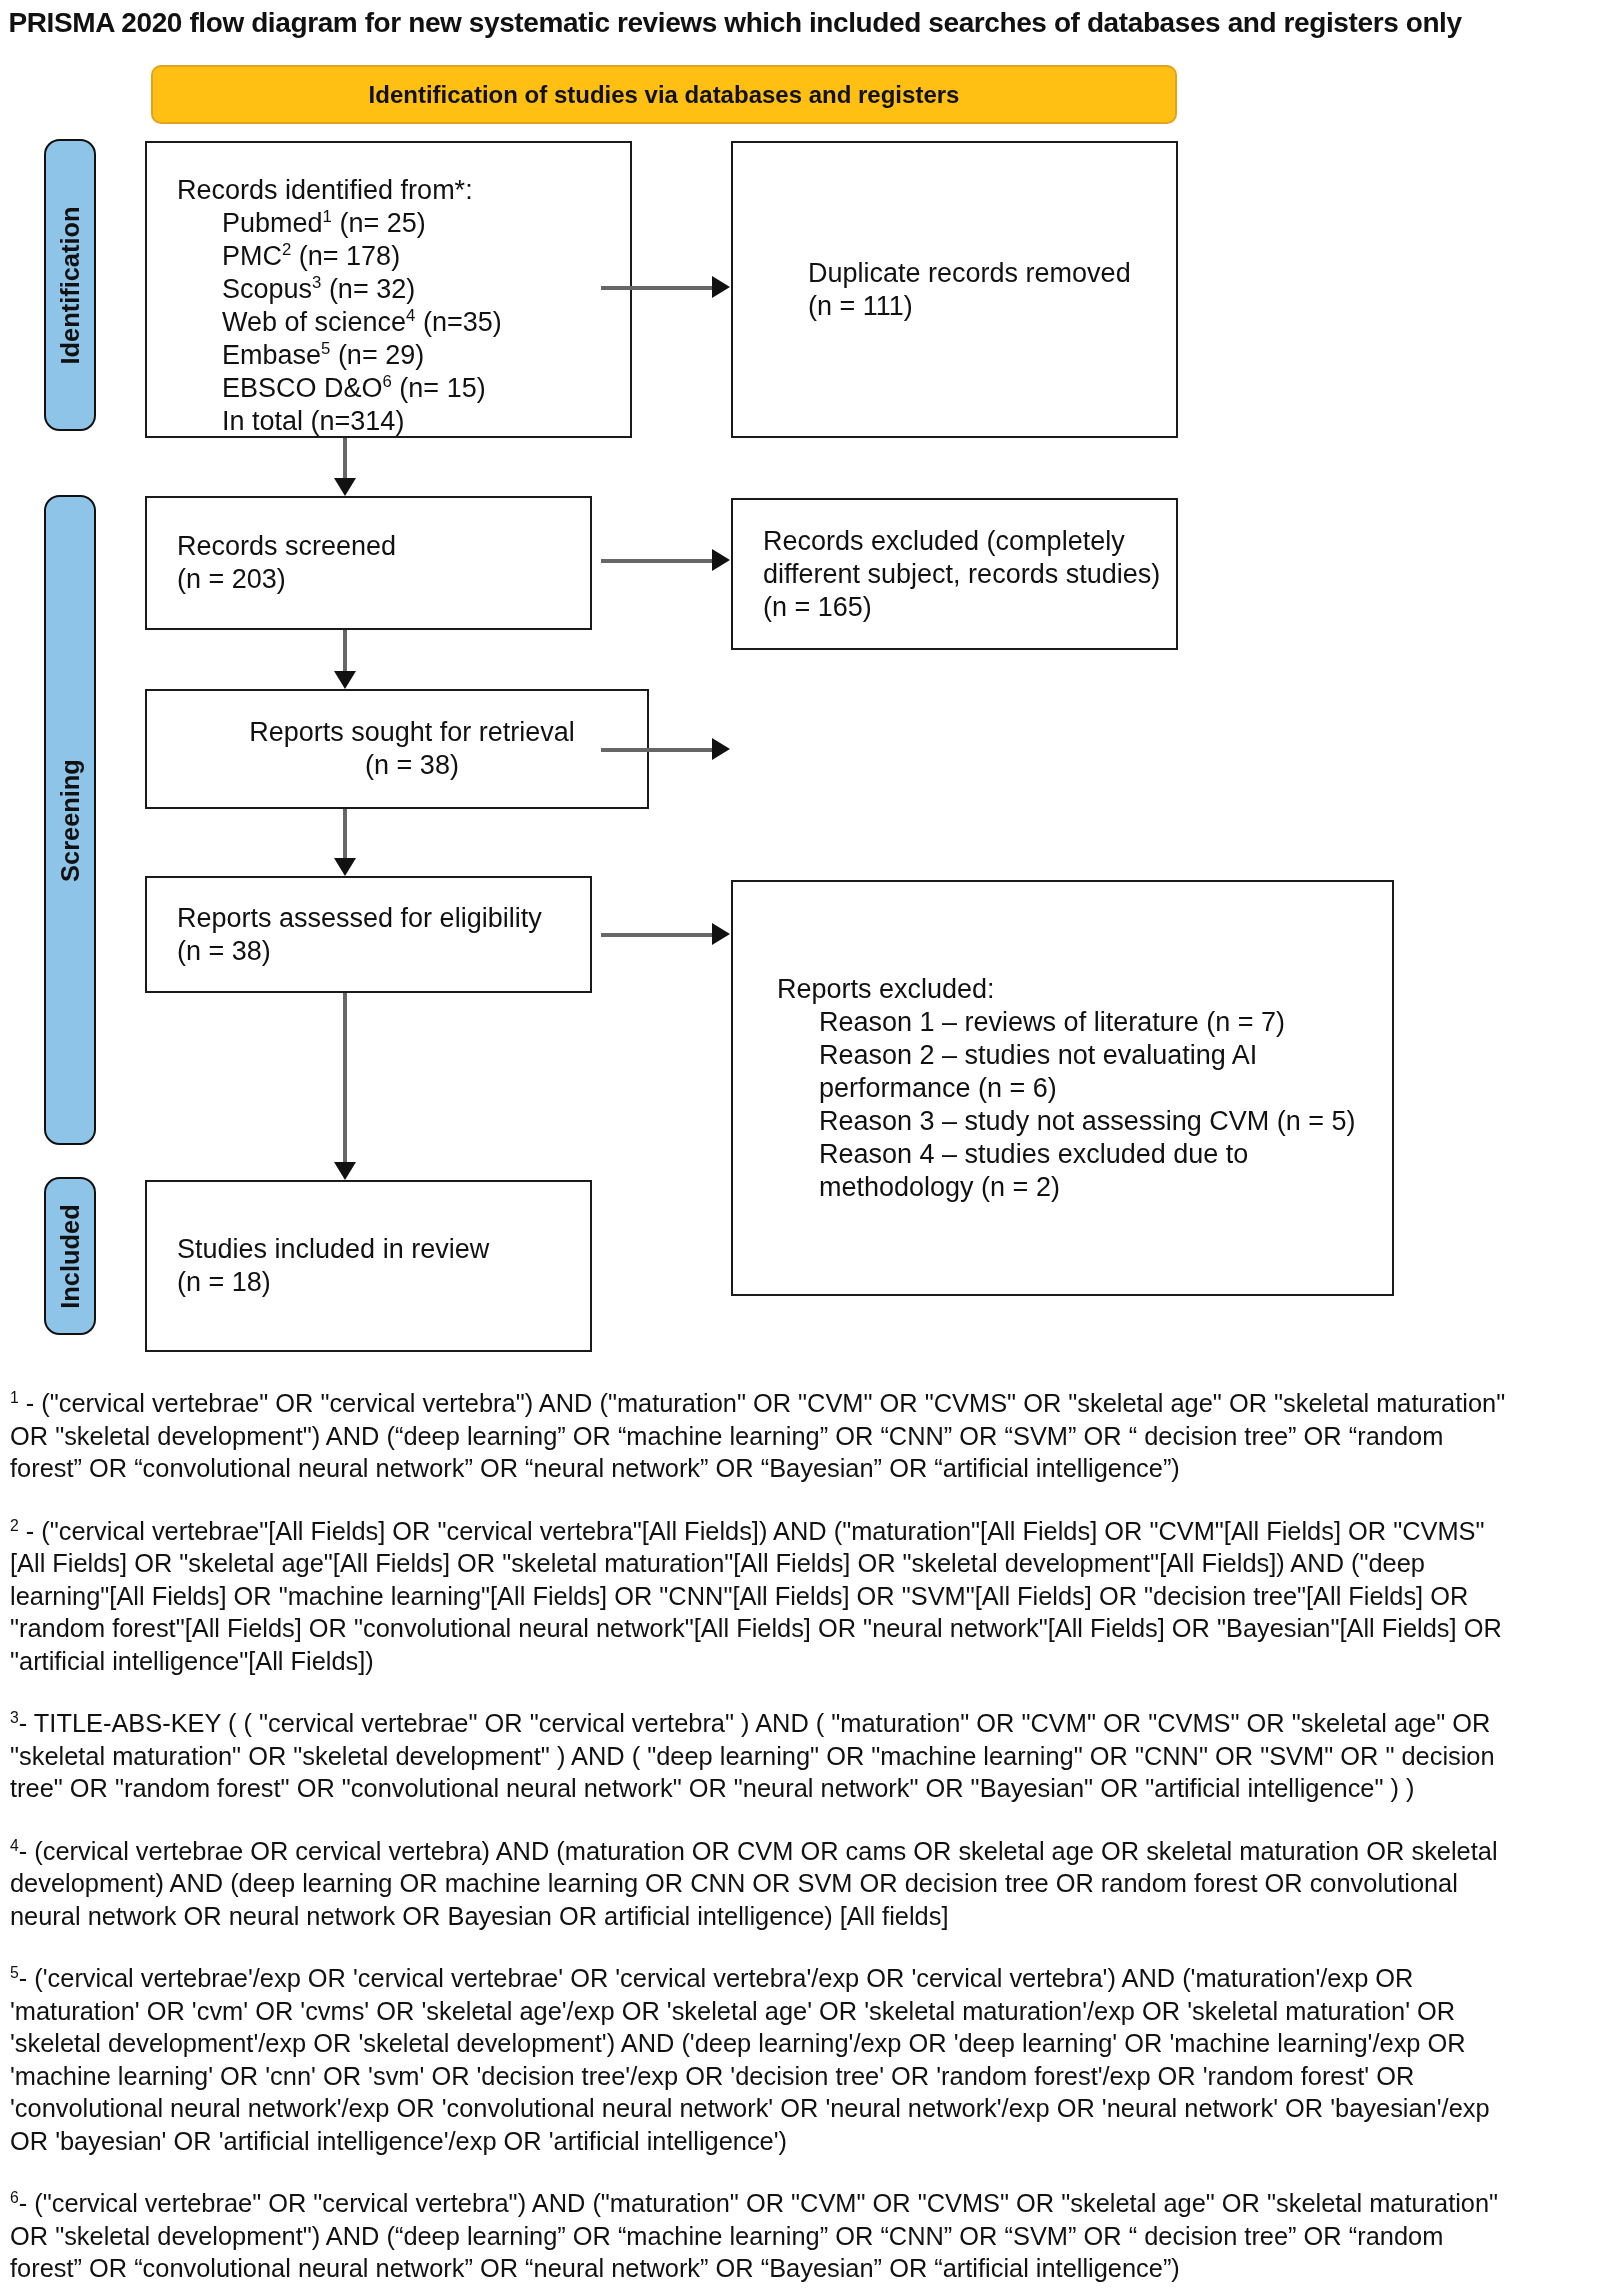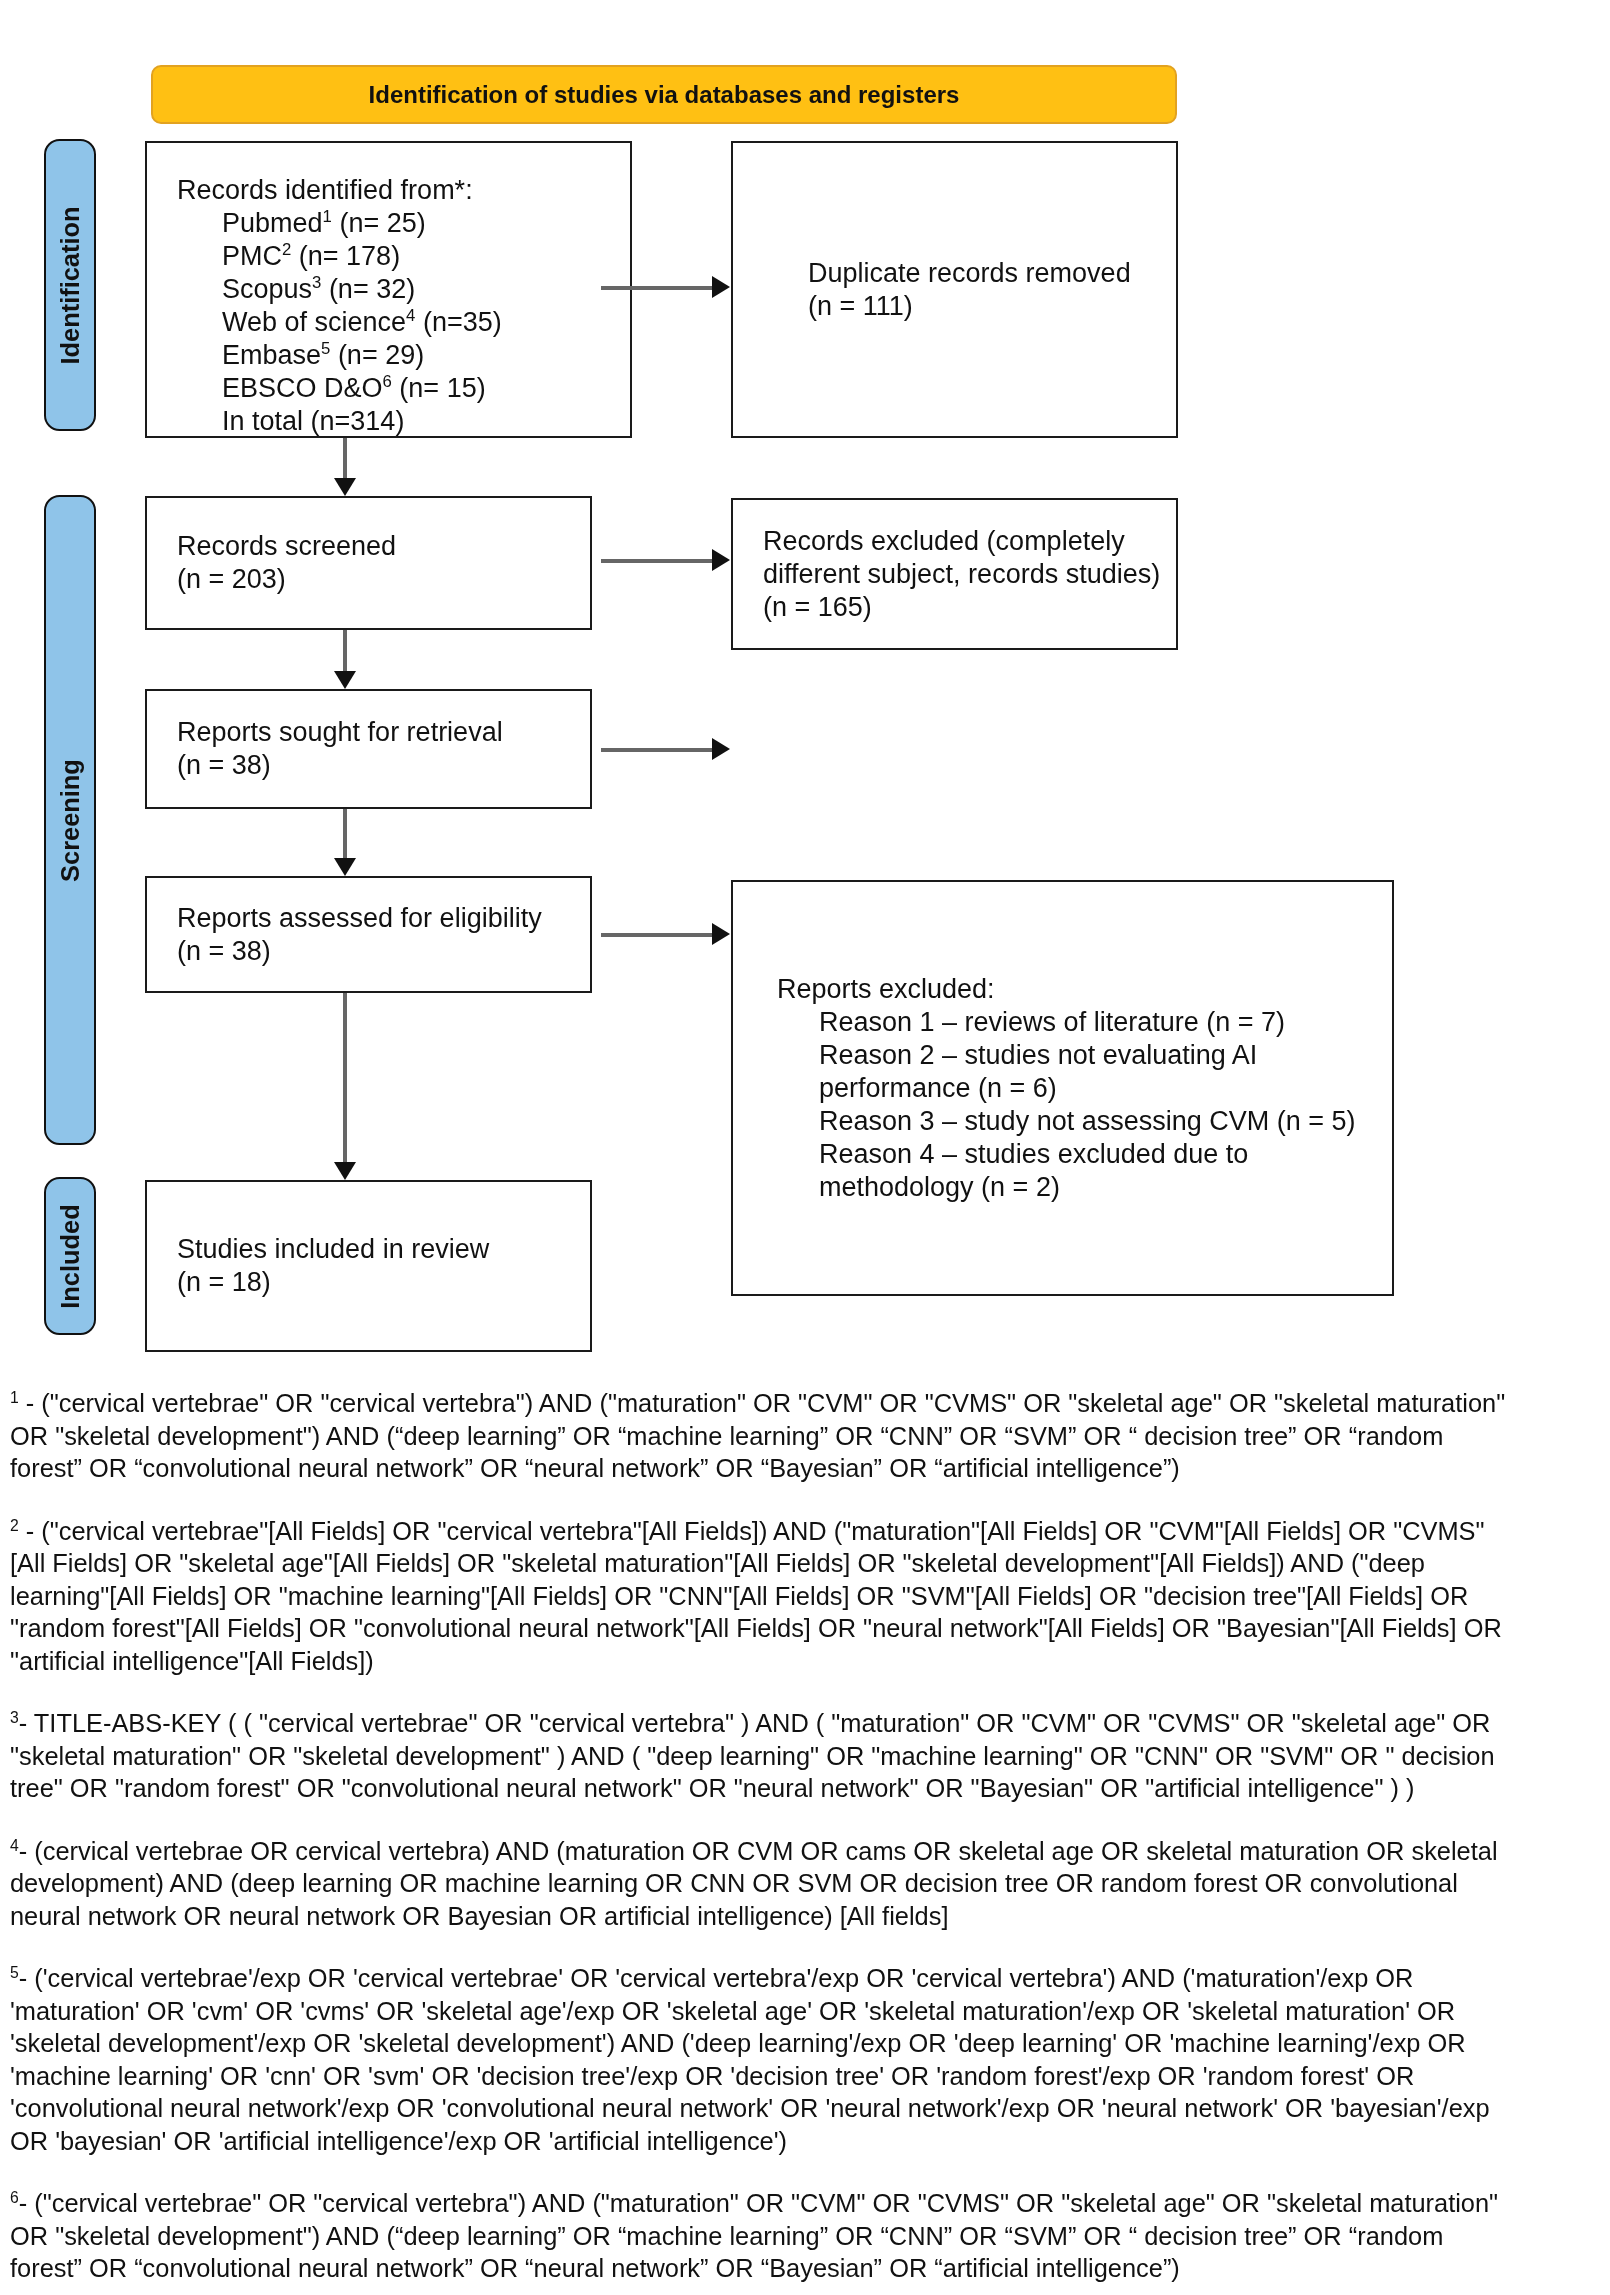--- a/index.html
+++ b/index.html
@@ -18,22 +18,22 @@
   .bar-included{top:1177px;height:158px;}
   .fbox{background:#fff;border:2.8px solid #1a1a1a;box-sizing:border-box;font-size:27px;line-height:33px;}
   .fbox .indent{padding-left:45px;}
   .box-a{left:145px;top:141px;width:487px;height:297px;padding:31px 12.7px 0 30px;}
   .box-b{left:731px;top:141px;width:447px;height:297px;padding:0 12.7px 0 30px;
          display:flex;flex-direction:column;justify-content:center;}
   .box-c{left:145px;top:496px;width:447px;height:134px;padding-left:30px;
          display:flex;flex-direction:column;justify-content:center;}
   .box-d{left:731px;top:498px;width:447px;height:152px;padding-left:30px;padding-right:8.5px;
          display:flex;flex-direction:column;justify-content:center;}
-  .box-e{left:145px;top:689px;width:447px;height:120px;padding-left:30px;
-         display:flex;flex-direction:column;justify-content:center;}
+  .box-e{left:145px;top:689px;width:504px;height:120px;padding-left:30px;
+         display:flex;flex-direction:column;justify-content:center;text-align:center;}
   .box-f{left:731px;top:696px;width:447px;height:111px;padding-left:30px;
          display:flex;flex-direction:column;justify-content:center;}
   .box-g{left:145px;top:876px;width:447px;height:117px;padding-left:30px;
          display:flex;flex-direction:column;justify-content:center;}
   .box-h{left:731px;top:880px;width:663px;height:416px;padding:0 14px 0 44px;
          display:flex;flex-direction:column;justify-content:center;}
   .box-h .indent{padding-left:42px;}
   .box-i{left:145px;top:1180px;width:447px;height:172px;padding-left:30px;
          display:flex;flex-direction:column;justify-content:center;}
   .hline{position:absolute;height:3.5px;background:#666;}
@@ -45,20 +45,21 @@
   .footnotes{left:10px;top:1387px;width:1498px;font-size:25.4px;line-height:32.5px;}
   .footnotes p{margin:0 0 30px 0;}
   sup{font-size:0.62em;line-height:0;}
   em{font-style:italic;}
 </style>
 </head>
 <body>
 
 <div class="canvas">
 
+  <div class="abs page-title">PRISMA 2020 flow diagram for new systematic reviews which included searches of databases and registers only</div>
 
   <div class="abs banner">
     <span>Identification of studies via databases and registers</span>
   </div>
 
   <div class="abs stage-bar bar-identification">
     <span>Identification</span>
   </div>
   <div class="abs stage-bar bar-screening">
     <span>Screening</span>

